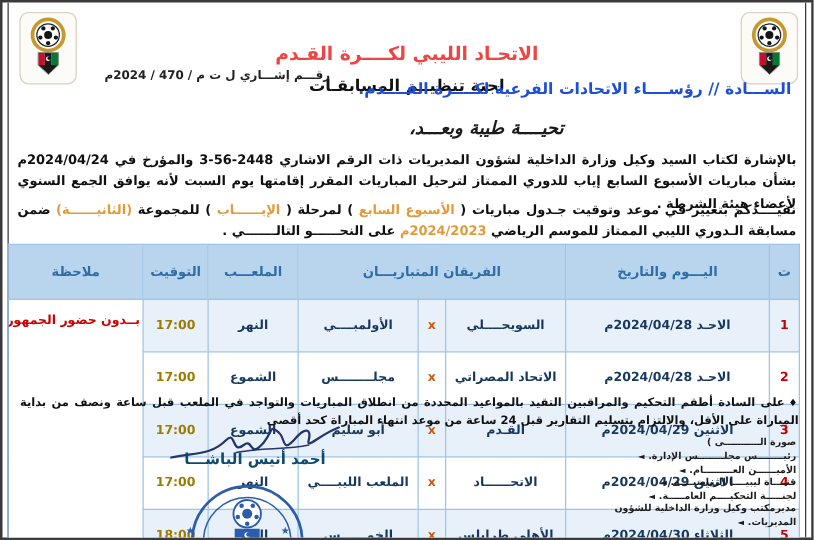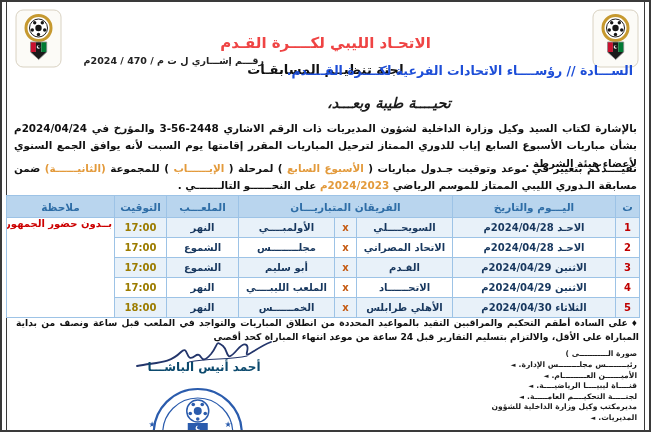--- a/index.html
+++ b/index.html
@@ -20,21 +20,21 @@
         font-family:"DejaVu Serif","Liberation Serif",serif;font-style:italic;font-weight:700;
         font-size:14.5px;color:#1b1b1b;}
   .para{position:absolute;right:12px;left:12px;font-size:10.4px;font-weight:600;color:#101010;
         text-align:justify;line-height:1.68;}
   .para1{top:118px;}
   .para2{top:158px;}
   .lead{font-weight:800;}
   .hl{color:#e39a3b;font-weight:800;}
   table.match{position:absolute;top:193px;right:9px;left:9px;border-collapse:collapse;
         table-layout:fixed;width:633px;}
-  table.match th,table.match td{border:1px solid #9dc3e6;padding:0 2px;overflow:hidden;
+  table.match th,table.match td{border:1px solid #9dc3e6;padding:11px 2px;overflow:hidden;
         white-space:nowrap;}
   table.match th{background:#b9d5ee;color:#2e6da6;font-weight:800;font-size:10.5px;height:21px;}
   table.match td{height:19px;font-size:10px;font-weight:800;text-align:center;}
   tr.alt td{background:#e8f1f9;}
   tr.plain td{background:#ffffff;}
   .c-num{color:#c00000;}
   .c-date,.c-home,.c-away,.c-std{color:#17375e;}
   .c-vs{color:#c55a11;font-size:9px;}
   .c-time{color:#9c7c00;}
   td.c-note{background:#ffffff !important;color:#cc0000;vertical-align:top;font-size:9.5px;

